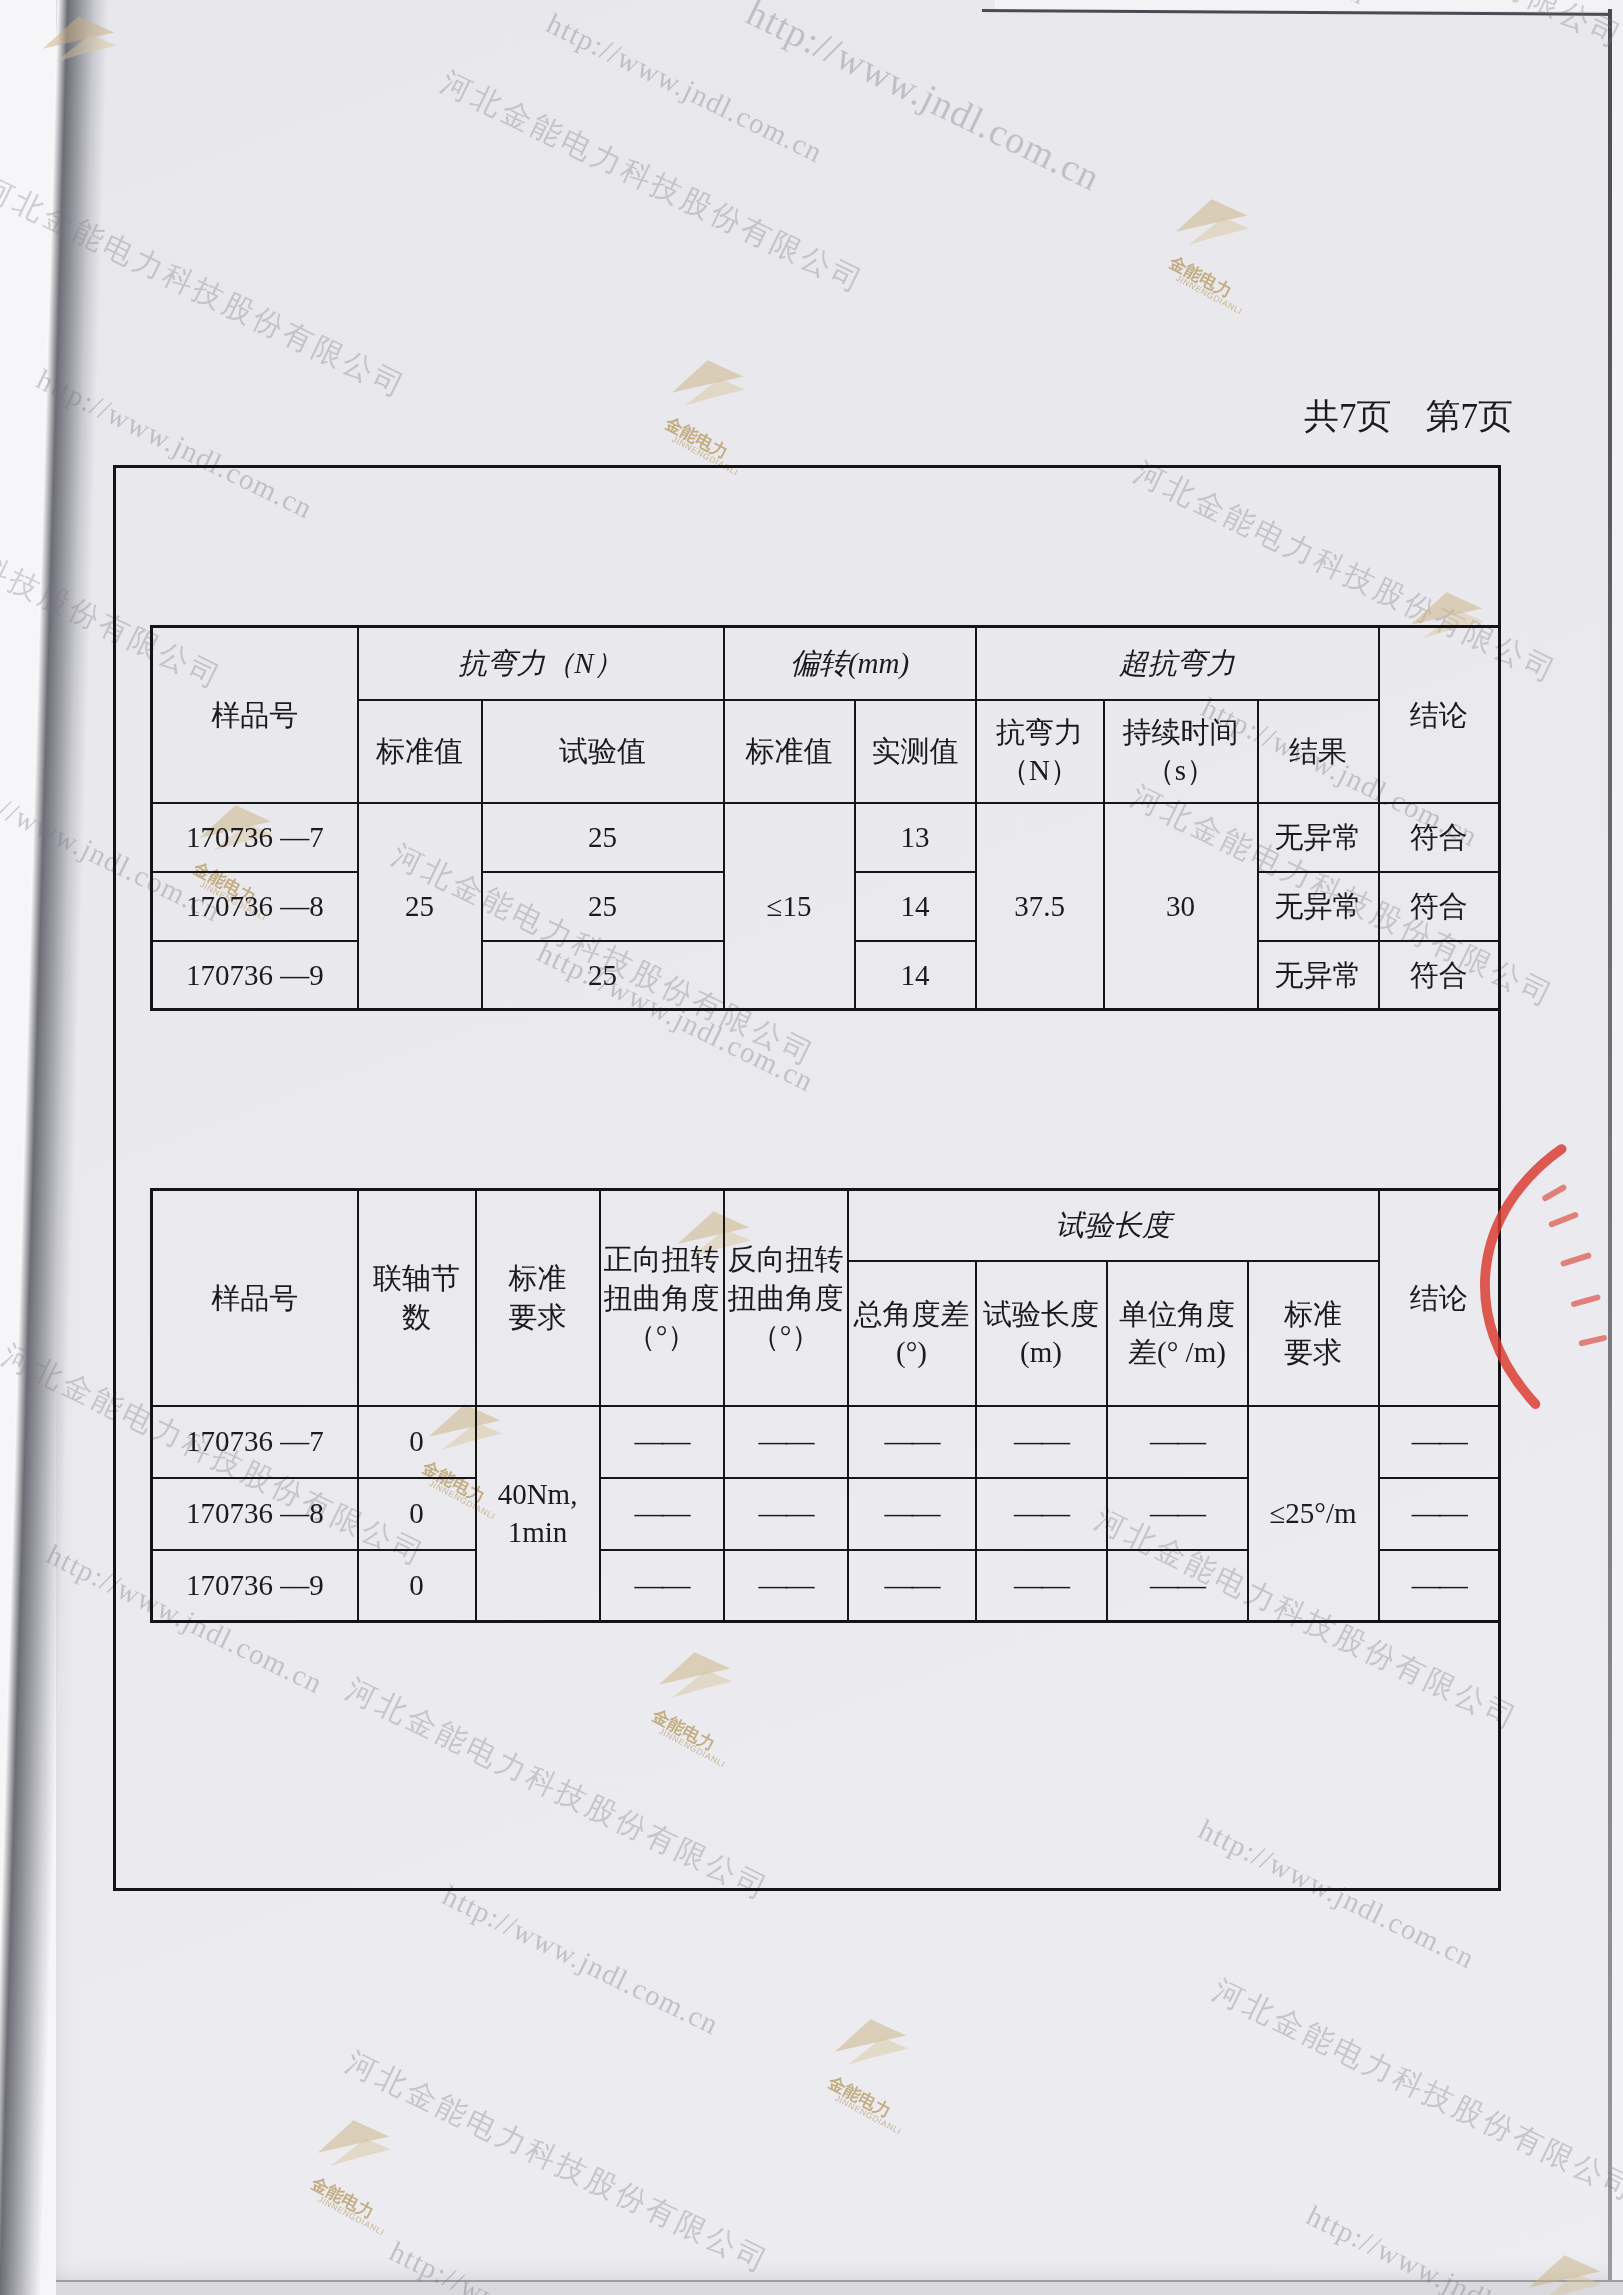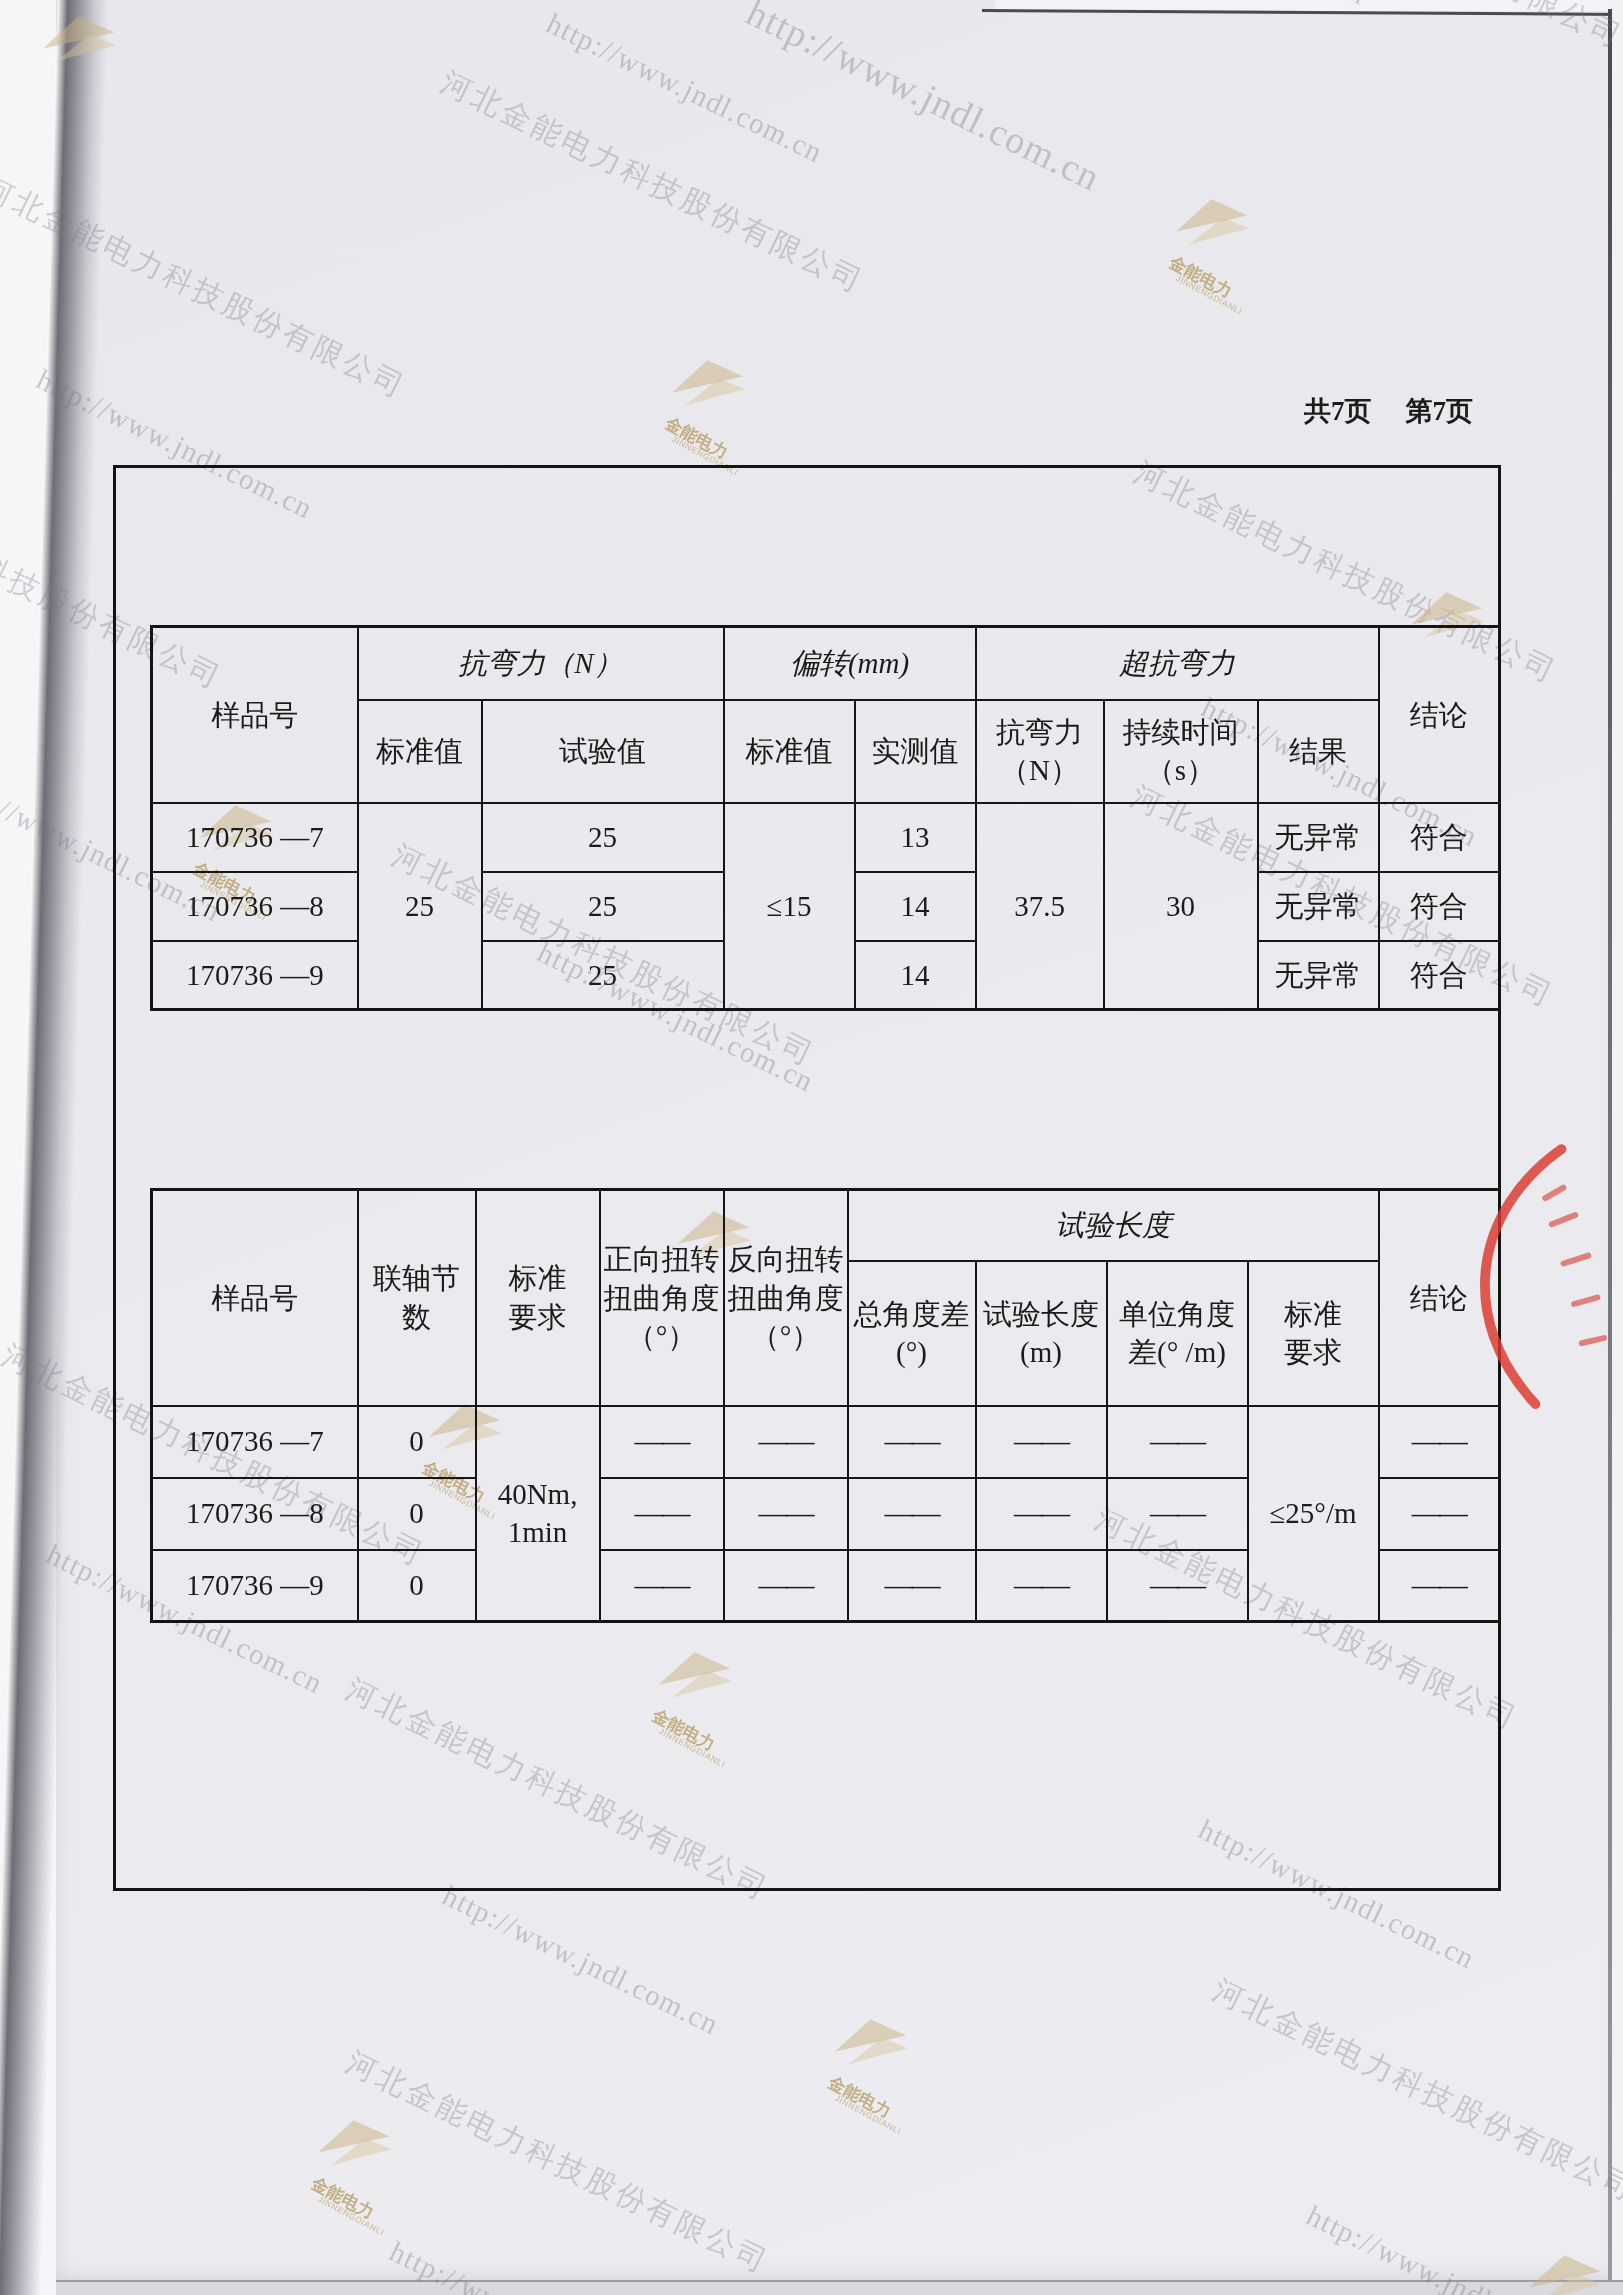--- a/index.html
+++ b/index.html
@@ -45,21 +45,21 @@
     position:absolute;left:111px;top:162px;width:1388px;
     text-align:center;font-size:41px;font-weight:bold;letter-spacing:1.3px;
   }
   .doc-title{
     position:absolute;left:111px;top:254px;width:1388px;
     text-align:center;font-size:45px;font-weight:bold;letter-spacing:19.6px;
   }
   .meta{position:absolute;left:160px;top:353px;font-size:30px;}
   .meta .row2{margin-top:15.7px;}
   .meta .gap{display:inline-block;width:42px;}
-  .pages{position:absolute;left:1304px;top:393px;font-size:27px;font-weight:bold;}
+  .pages{position:absolute;left:1304px;top:393px;font-size:35px;}
   .pages .gap{display:inline-block;width:34px;}
   .outer-box{
     position:absolute;left:113px;top:465px;width:1388px;height:1426px;
     border:3.9px solid #141414;box-sizing:border-box;
   }
   .sec-heading{position:absolute;font-size:31px;letter-spacing:0.7px;}
   #sec8{left:33px;top:90px;}
   #sec9{left:33px;top:668px;}
   table.t{
     position:absolute;left:34px;border-collapse:collapse;table-layout:fixed;

